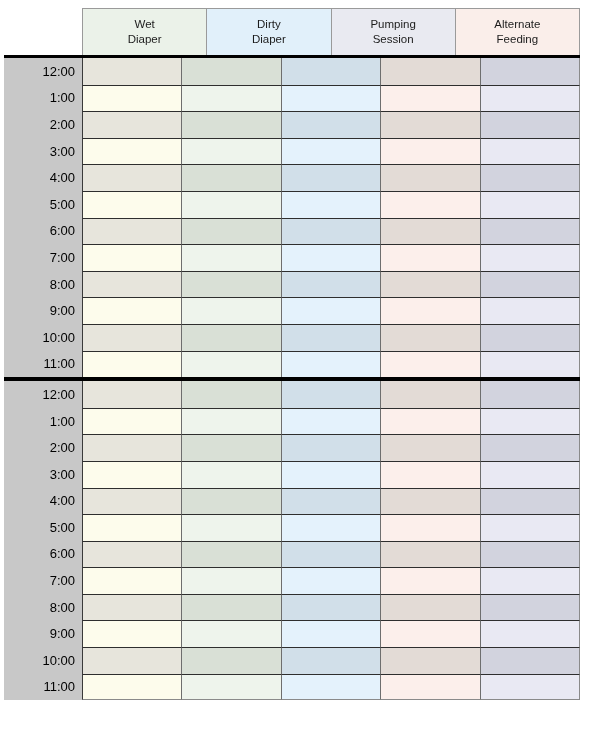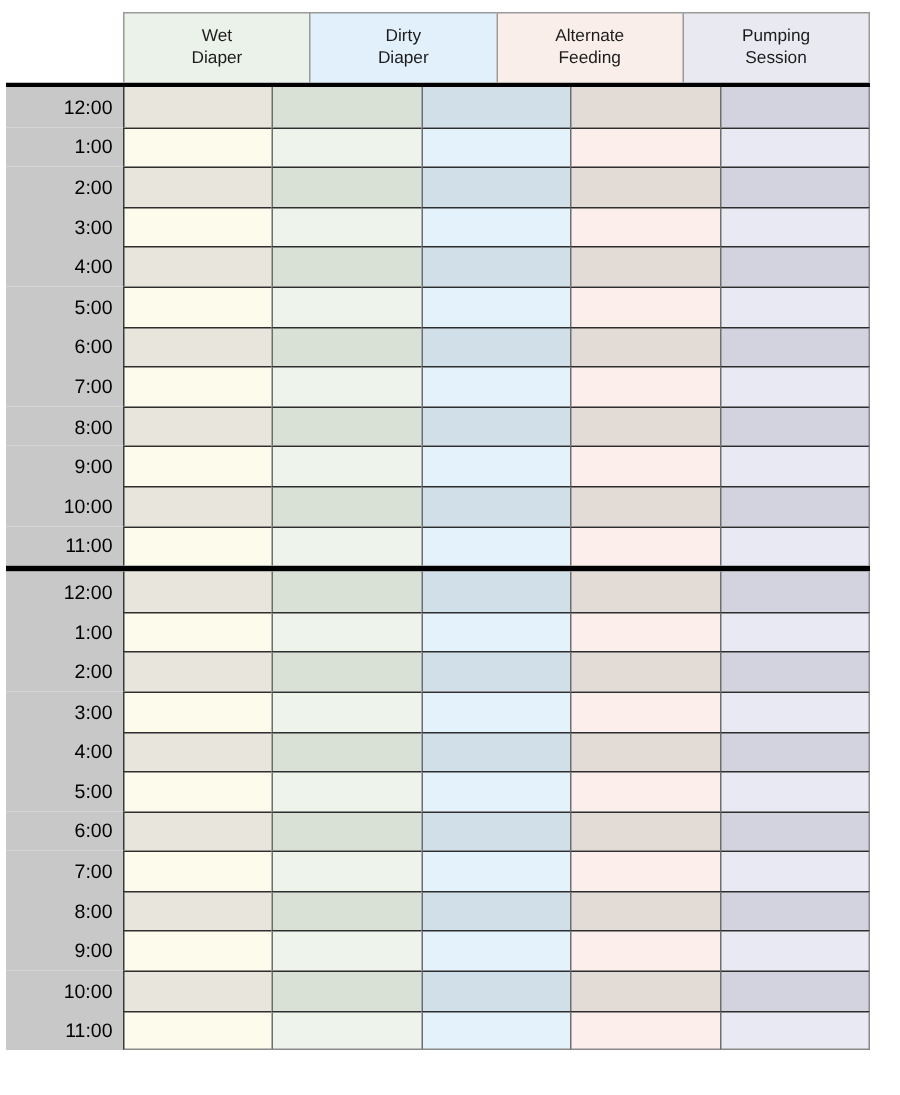--- a/index.html
+++ b/index.html
@@ -59,24 +59,24 @@
 <body>
 
 <div class="sheet">
   <div class="header-row">
     <div class="corner"></div>
 
       <div class="hcell" style="background: rgb(235, 242, 233); text-align: center;">Wet
 Diaper</div>
       <div class="hcell" style="background: rgb(225, 240, 250);">Dirty
 Diaper</div>
+      <div class="hcell" style="background: rgb(233, 234, 241);">Pumping
+Session</div>
       <div class="hcell" style="background: rgb(250, 238, 234);">Alternate
 Feeding</div>
-      <div class="hcell" style="background: rgb(233, 234, 241);">Pumping
-Session</div>
     </div>
   <div class="thick-divider"></div>
   <div id="sections-root">
 
   <div class="section">
         <div class="row">
           <div class="gutter" style="background: rgb(200, 200, 200);">
             <span class="badge" style="background: rgb(0, 0, 0); color: rgb(255, 255, 255);">am</span>
             <span>12:00</span>
           </div>

